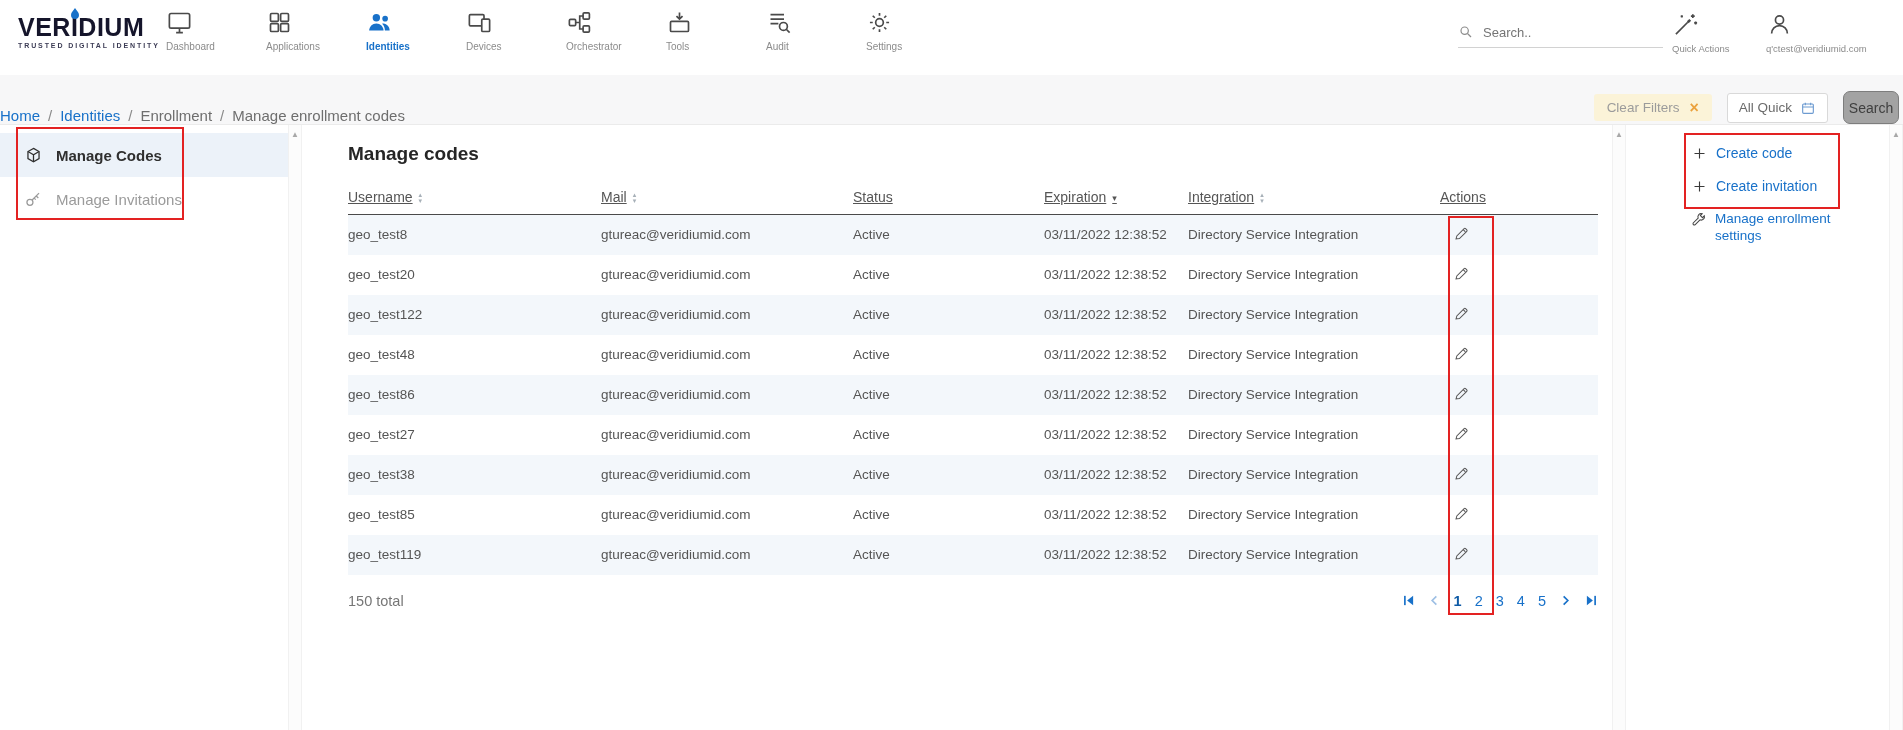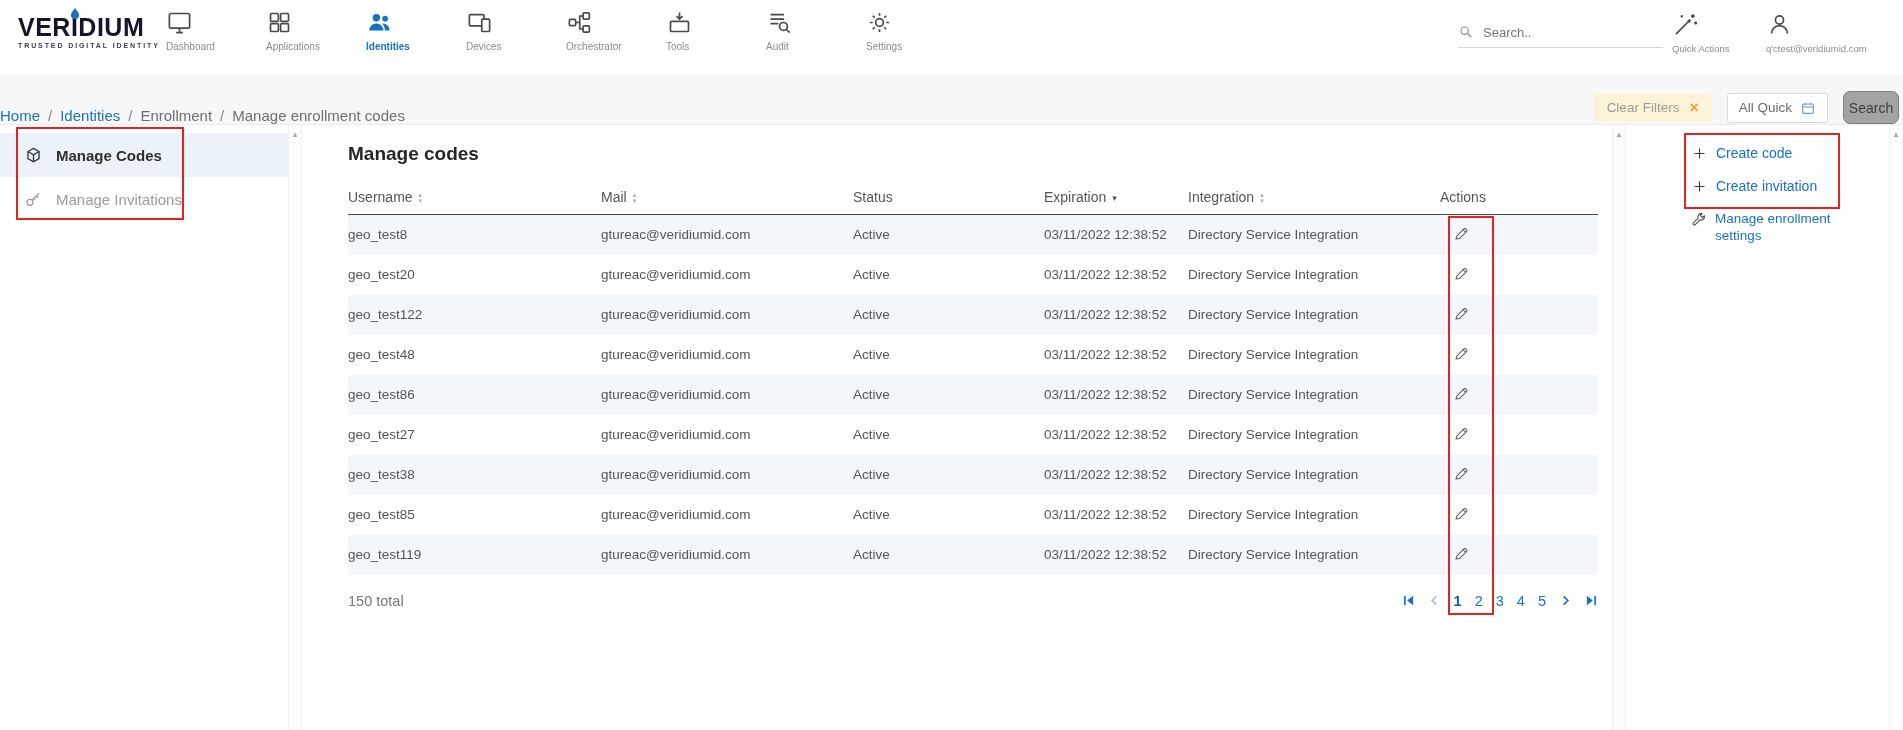--- a/index.html
+++ b/index.html
@@ -68,21 +68,21 @@
     font-size:8px; padding-top:5px; }
   #strip-1 { left:288px; } #strip-2 { left:1612px; } #strip-3 { left:1889px; }
 
   
   .main-panel { position:absolute; left:302px; top:125px; bottom:0; width:1310px; background:#fff;
     padding:18px 0 0 46px; }
   .panel-title { font-size:19px; font-weight:700; color:#262626; margin-bottom:14px; }
 
   table.codes { border-collapse:collapse; table-layout:fixed; width:1250px; }
   table.codes thead th { text-align:left; font-weight:400; color:#555; font-size:14px;
-    padding:10px 0 9px; border-bottom:1px solid #4a4a4a; cursor:pointer; }
+    padding:10px 0 9px; border-bottom:1px solid #4a4a4a; cursor:pointer;text-decoration:underline; }
   table.codes tbody td { height:40px; font-size:13.5px; color:#555; }
   table.codes tbody tr:nth-child(odd) { background:#f3f7fb; }
   .cell-actions { padding-left:13px; }
   .pencil { cursor:pointer; display:inline-block; }
   .sort { display:inline-flex; flex-direction:column; margin-left:6px; vertical-align:middle;
     color:#a7b0b8; font-size:7px; line-height:6px; }
   .sort-single { margin-left:6px; color:#555; font-size:9px; vertical-align:middle; }
 
   .table-footer { width:1250px; display:flex; justify-content:space-between; align-items:center;
     margin-top:18px; color:#767676; font-size:14.5px; }

